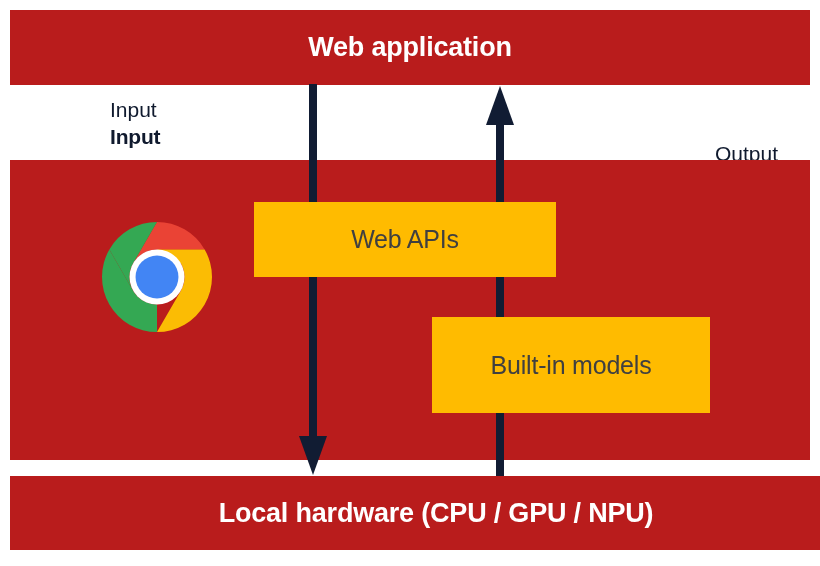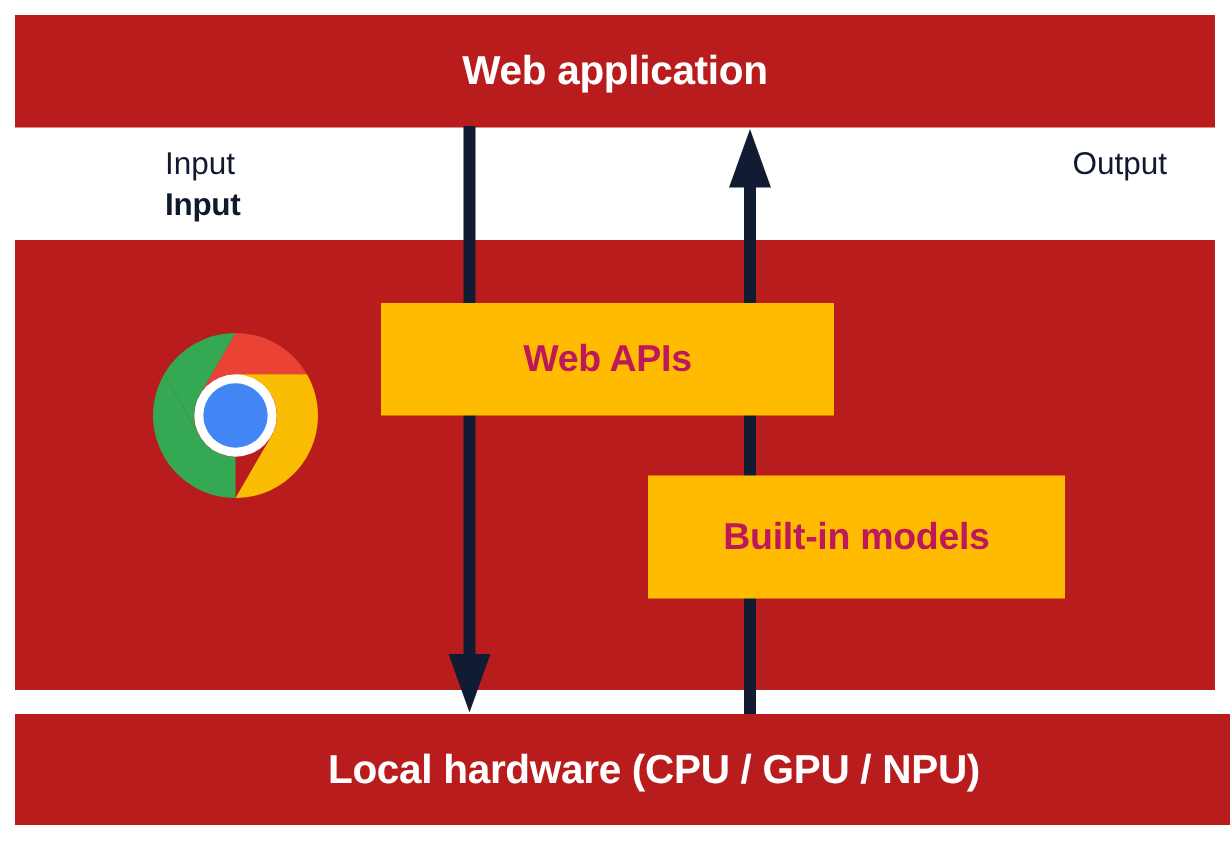--- a/index.html
+++ b/index.html
@@ -67,20 +67,21 @@
     font-weight: bold;
     display: block;
     letter-spacing: -0.2px;
   }
   #io-input {
     left: 110px;
     text-align: left;
   }
   #io-output {
     right: 42px;
+    margin-top: 44px;
   }
 
   
   .arrow {
     position: absolute;
     overflow: visible;
   }
   #arrow-down {
     left: 290px;
     top: 84px;
@@ -100,37 +101,37 @@
   
   .amber-box {
     position: absolute;
     background: #ffbb00;
     display: flex;
     align-items: center;
     justify-content: center;
     text-align: center;
   }
   .amber-label {
-    color: #be185d;
-    font-weight: bold;
+    color: #404040;
+    font-weight: normal;
     font-size: 25px;
     line-height: 1.22;
     letter-spacing: -0.2px;
   }
   #box-web-apis {
     left: 254px;
     top: 202px;
     width: 302px;
     height: 75px;
   }
   #box-builtin-models {
     left: 432px;
     top: 317px;
     width: 278px;
-    height: 82px;
+    height: 96px;
   }
 
   
   #browser-group {
     position: absolute;
     left: 62px;
     top: 222px;
     width: 190px;
     text-align: center;
   }

